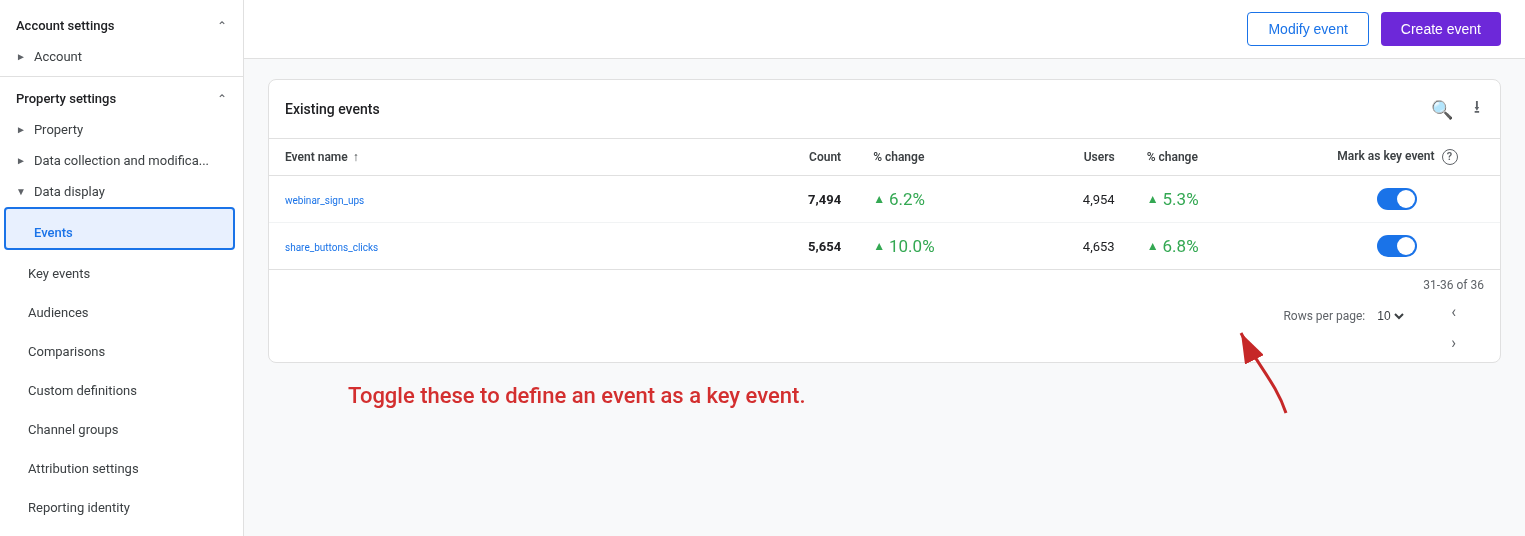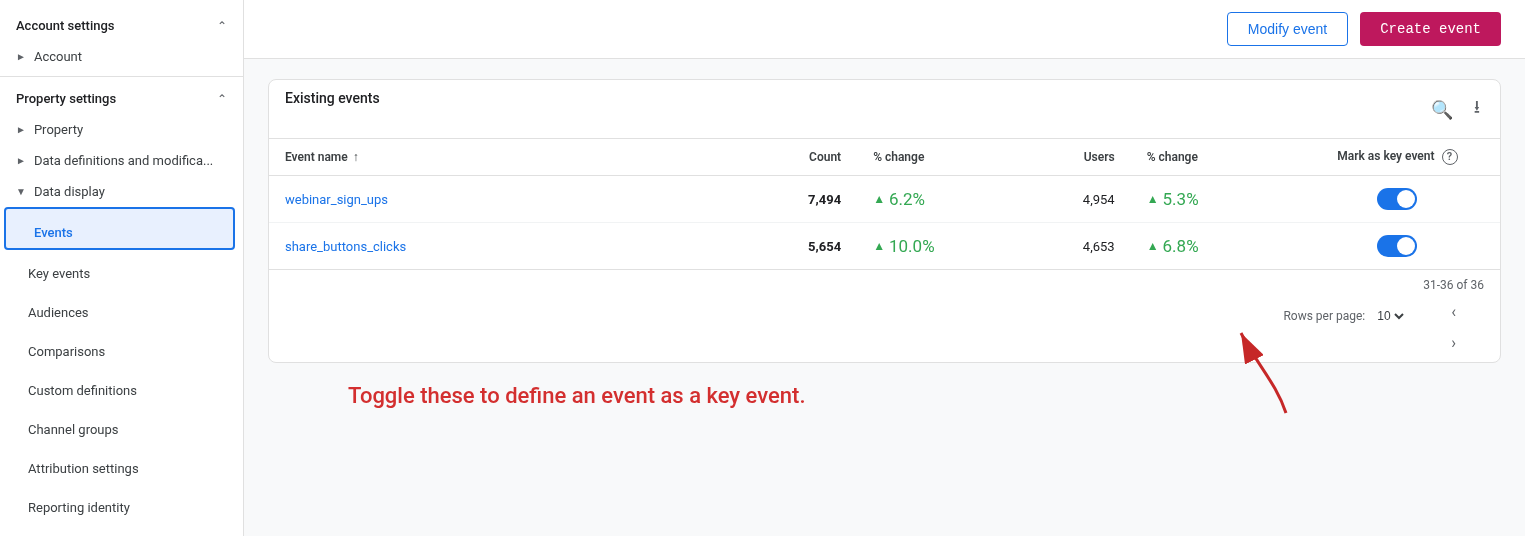--- a/index.html
+++ b/index.html
@@ -97,40 +97,39 @@
       font-weight: 500;
       cursor: pointer;
       border: none;
     }
     .btn-outline {
       background: #fff;
       color: #1a73e8;
       border: 1px solid #1a73e8;
     }
     .btn-primary {
-      background: #be185d;
+      background: #6d28d9;
       color: #fff;
-      font-family: Liberation Mono, monospace;
     }
 
     .content-area {
       padding: 20px 24px;
       flex: 1;
     }
 
     .table-card {
       background: #fff;
       border: 1px solid #e0e0e0;
       border-radius: 8px;
       overflow: hidden;
     }
 
     .table-header-row {
       display: flex;
-      align-items: flex-start;
+      align-items: center;
       justify-content: space-between;
       padding: 10px 16px;
       border-bottom: 1px solid #e0e0e0;
     }
     .table-header-title {
       font-size: 14px;
       font-weight: 500;
       color: #202124;
     }
     .table-header-icons {
@@ -162,21 +161,21 @@
     td {
       padding: 12px 16px;
       font-size: 13px;
       color: #202124;
       border-bottom: 1px solid #f1f3f4;
     }
     tr:last-child td { border-bottom: none; }
 
     .event-name {
       color: #1a73e8;
-      font-size: 13px;
+      font-size: 10px;
     }
 
     .change-cell {
       display: flex;
       align-items: center;
       gap: 4px;
     }
     .arrow-up {
       color: #34a853;
       font-size: 12px;
@@ -318,21 +317,21 @@
   <div class="sidebar-section-header">
     <span>Property settings</span>
     <span class="chevron">⌃</span>
   </div>
   <div class="sidebar-item-with-arrow">
     <span class="arrow">►</span>
     <span>Property</span>
   </div>
   <div class="sidebar-item-with-arrow">
     <span class="arrow">►</span>
-    <span>Data definitions and modifica...</span>
+    <span>Data collection and modifica...</span>
   </div>
   <div class="sidebar-item-with-arrow">
     <span class="arrow">▼</span>
     <span>Data display</span>
   </div>
   <div class="sidebar-item active">
     <span>Events</span>
   </div>
   <div class="sidebar-item">
     <span>Key events</span>

